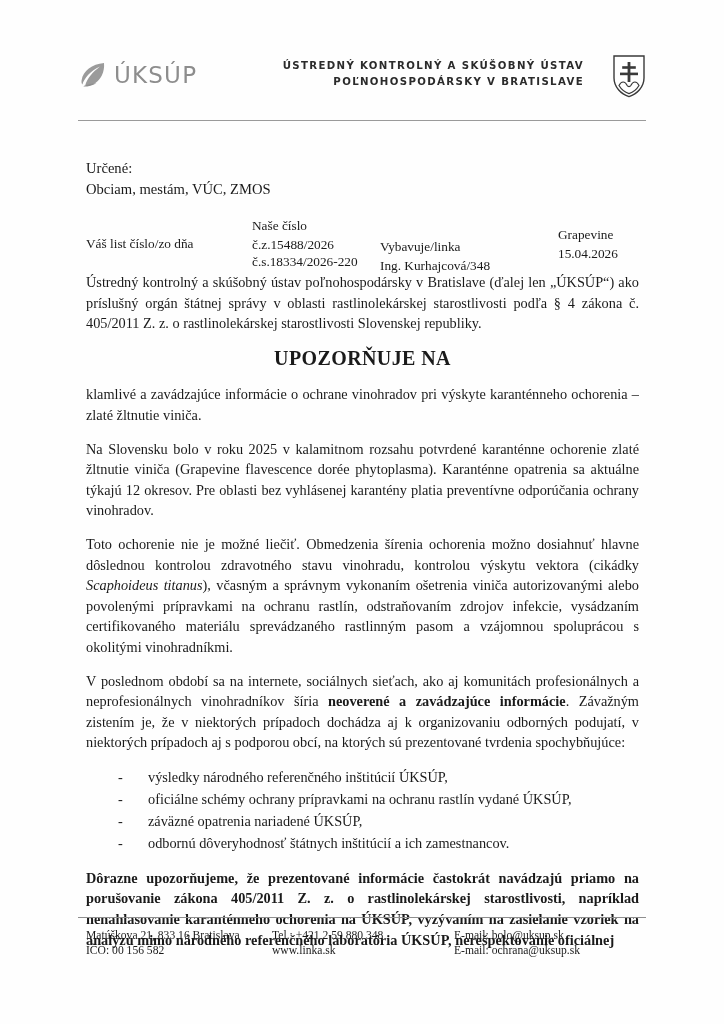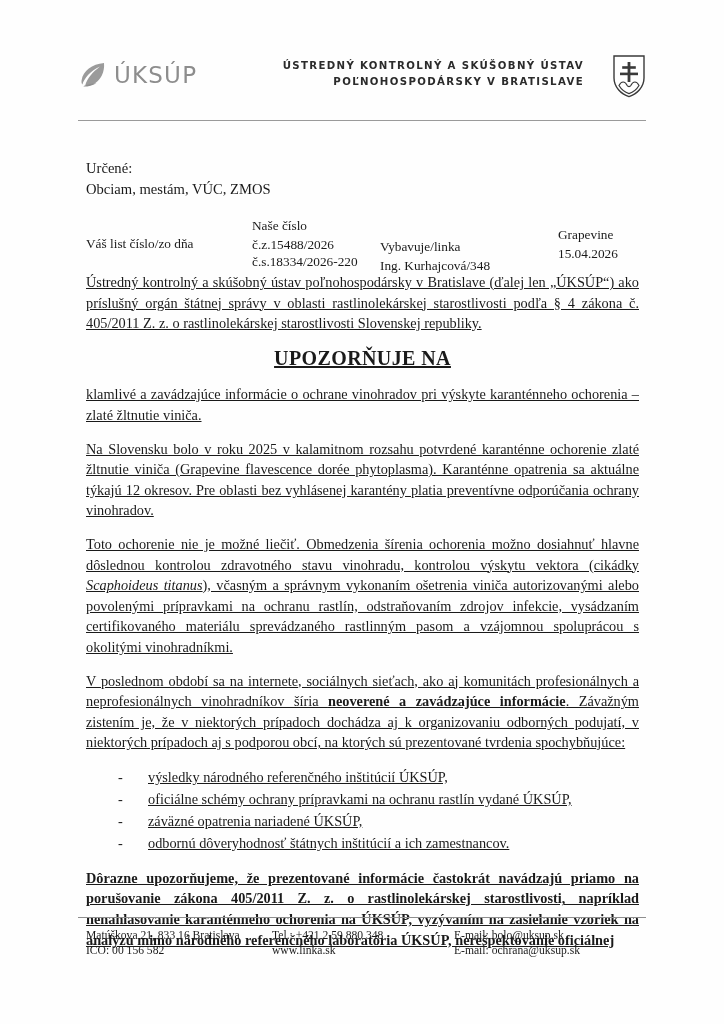--- a/index.html
+++ b/index.html
@@ -112,21 +112,20 @@
 
   
   .body-area {
     position: absolute;
     left: 86px;
     top: 272px;
     width: 553px;
     font-size: 14.3px;
     line-height: 20.6px;
     text-align: justify;
-    text-decoration: underline;
   }
   .body-area p {
     margin: 0 0 13px 0;
     text-align: justify;
   }
   .heading {
     text-align: center !important;
     font-weight: 700;
     font-size: 20px;
     letter-spacing: 0.4px;

